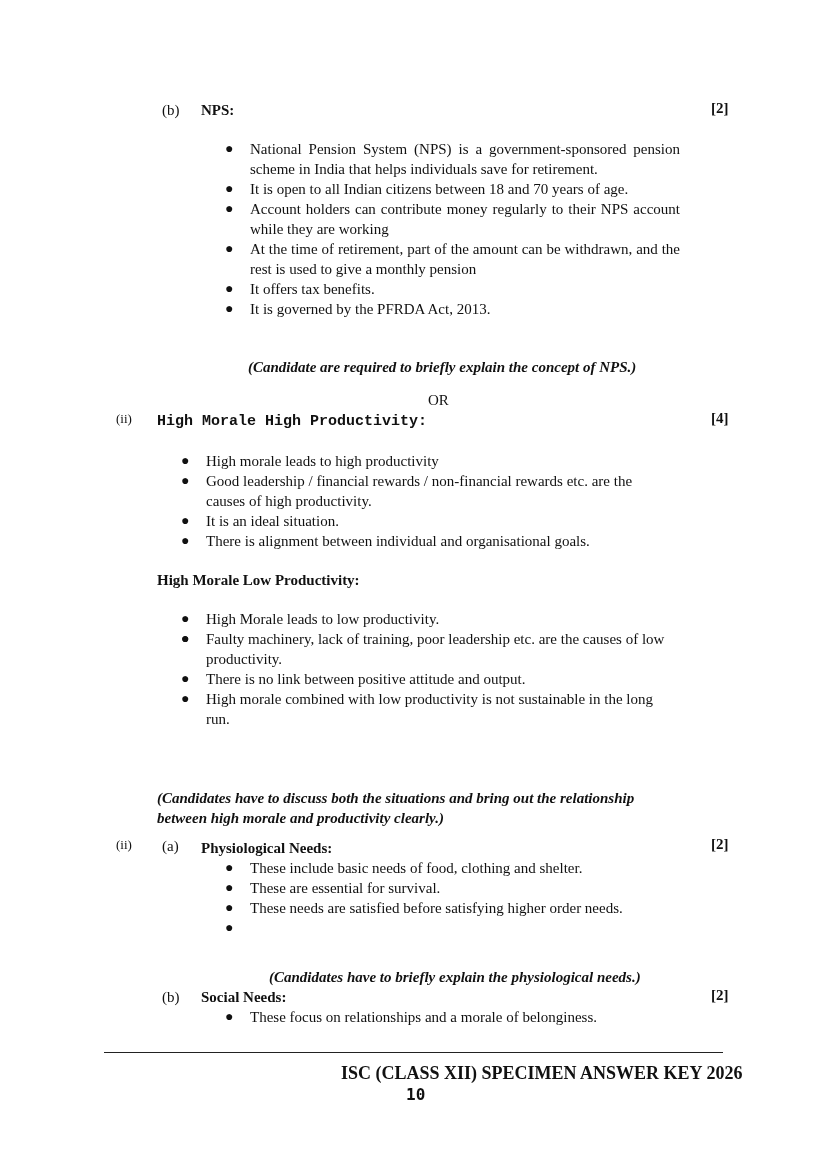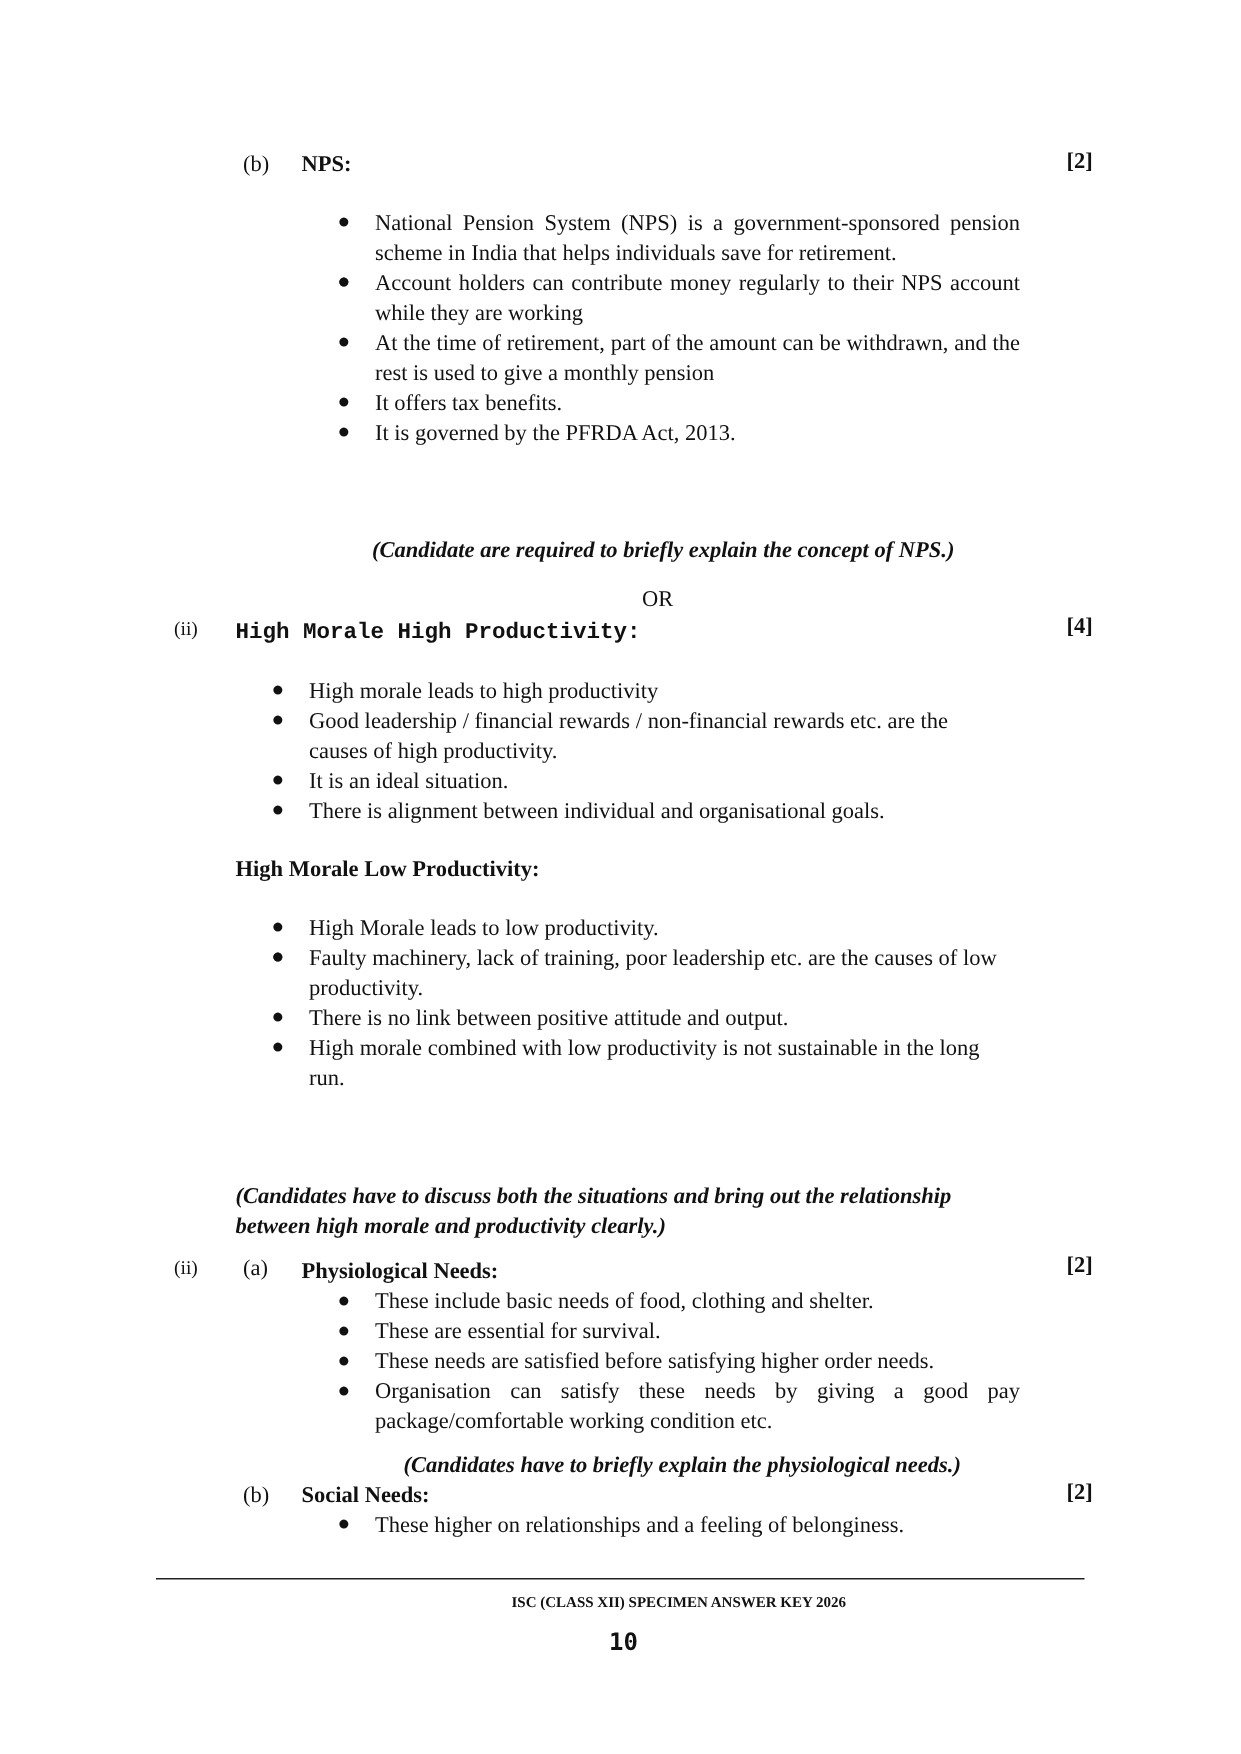--- a/index.html
+++ b/index.html
@@ -8,33 +8,33 @@
   .abs { position: absolute; }
   .txt { font-size: 15px; line-height: 20px; }
   .bold { font-weight: bold; }
   .ital { font-style: italic; font-weight: bold; }
   .marks { font-weight: bold; font-size: 15px; }
   ul.bl { position: absolute; margin: 0; padding: 0; list-style: none; }
   ul.bl li { position: relative; font-size: 15px; line-height: 20px; padding-left: 0; }
   ul.bl li .dot { position: absolute; left: -25px; top: 0; font-size: 14px; }
   .just { text-align: justify; text-align-last: left; }
   .rule { position: absolute; left: 104px; width: 619px; top: 1052px; border-top: 1px solid #222; }
-  .footer { font-weight: bold; font-size: 10px; text-align: right; }
+  .footer { font-weight: bold; font-size: 18px; text-align: right; }
   .pnum { font-family: "DejaVu Sans Mono", monospace; font-weight: bold; font-size: 16px; }
 </style>
 </head>
 <body>
 
 <div class="abs txt" style="left:162px; top:100px;">(b)</div>
 <div class="abs txt bold" style="left:201px; top:100px;">NPS:</div>
 <div class="abs marks" style="left:711px; top:100px;">[2]</div>
 
 <ul class="bl just" style="left:250px; top:139px; width:430px;">
   <li><span class="dot">●</span><span>National Pension System (NPS) is a government-sponsored pension scheme in India that helps individuals save for retirement.</span></li>
-  <li><span class="dot">●</span></li>
+  <li><span class="dot">●</span><span>It is open to all Indian citizens between 18 and 70 years of age.</span></li>
   <li><span class="dot">●</span><span>Account holders can contribute money regularly to their NPS account while they are working</span></li>
   <li><span class="dot">●</span><span>At the time of retirement, part of the amount can be withdrawn, and the rest is used to give a monthly pension</span></li>
   <li><span class="dot">●</span><span>It offers tax benefits.</span></li>
   <li><span class="dot">●</span><span>It is governed by the PFRDA Act, 2013.</span></li>
 </ul>
 
 <div class="abs txt ital" style="left:248px; top:357px;">(Candidate are required to briefly explain the concept of NPS.)</div>
 
 <div class="abs txt" style="left:428px; top:390px;">OR</div>
 
@@ -63,28 +63,28 @@
 
 <div class="abs" style="left:116px; top:837px; font-size:13px;">(ii)</div>
 <div class="abs txt" style="left:162px; top:836px;">(a)</div>
 <div class="abs txt bold" style="left:201px; top:838px;">Physiological Needs:</div>
 <div class="abs marks" style="left:711px; top:836px;">[2]</div>
 
 <ul class="bl just" style="left:250px; top:858px; width:430px;">
   <li><span class="dot">●</span><span>These include basic needs of food, clothing and shelter.</span></li>
   <li><span class="dot">●</span><span>These are essential for survival.</span></li>
   <li><span class="dot">●</span><span>These needs are satisfied before satisfying higher order needs.</span></li>
-  <li><span class="dot">●</span><span>Organisation can satisfy these needs by giving a good pay package/comfortable working condition etc.</span></li>
+  <li><span class="dot">●</span></li>
 </ul>
 
 <div class="abs txt ital" style="left:269px; top:967px;">(Candidates have to briefly explain the physiological needs.)</div>
 
 <div class="abs txt" style="left:162px; top:987px;">(b)</div>
 <div class="abs txt bold" style="left:201px; top:987px;">Social Needs:</div>
 <div class="abs marks" style="left:711px; top:987px;">[2]</div>
 
 <ul class="bl" style="left:250px; top:1007px; width:430px;">
-  <li><span class="dot">●</span><span>These higher on relationships and a feeling of belonginess.</span></li>
+  <li><span class="dot">●</span><span>These focus on relationships and a morale of belonginess.</span></li>
 </ul>
 
 <div class="rule"></div>
 <div class="abs footer" style="left:341px; top:1063px;">ISC (CLASS XII) SPECIMEN ANSWER KEY 2026</div>
 <div class="abs pnum" style="left:406px; top:1085px;">10</div>
 
 </body></html>

